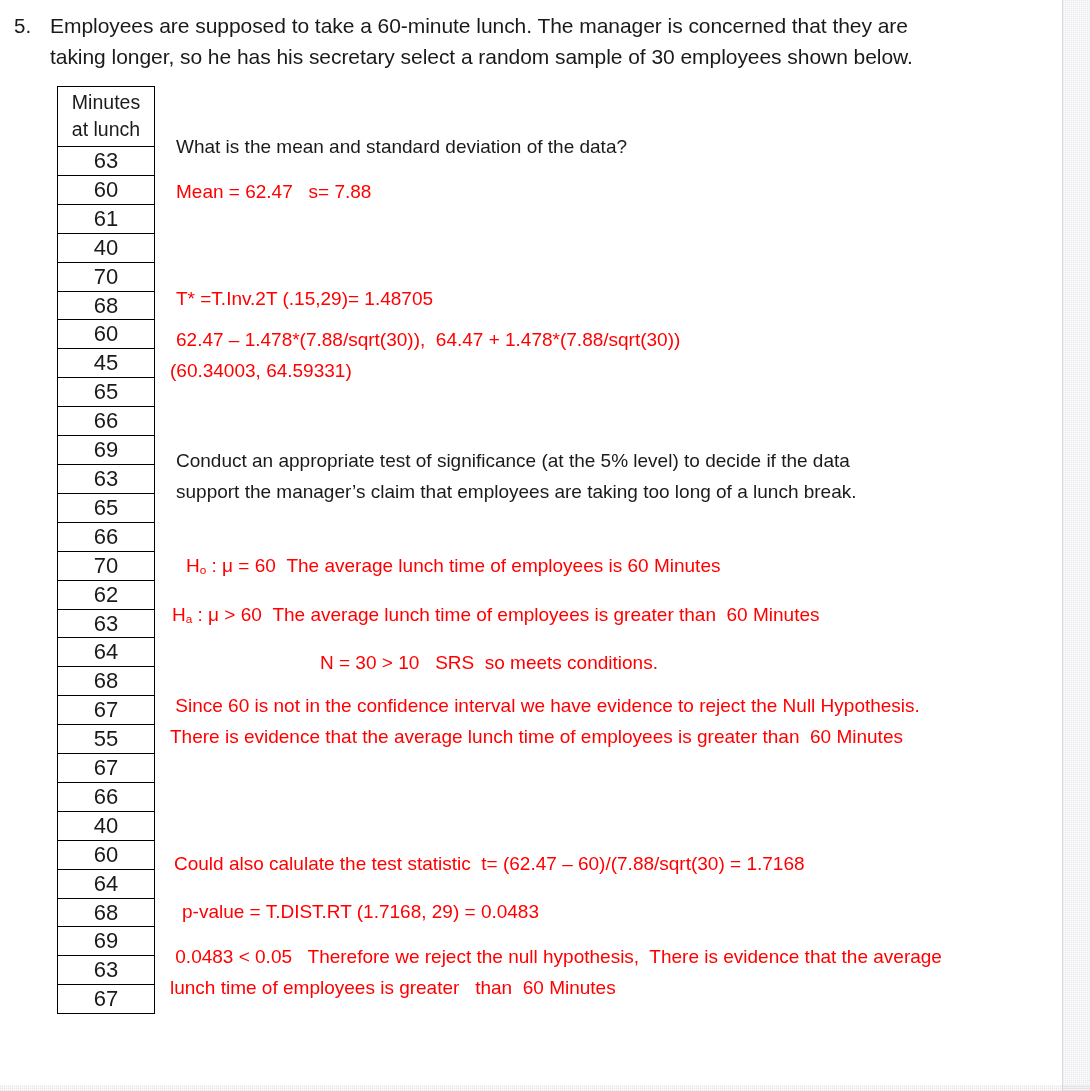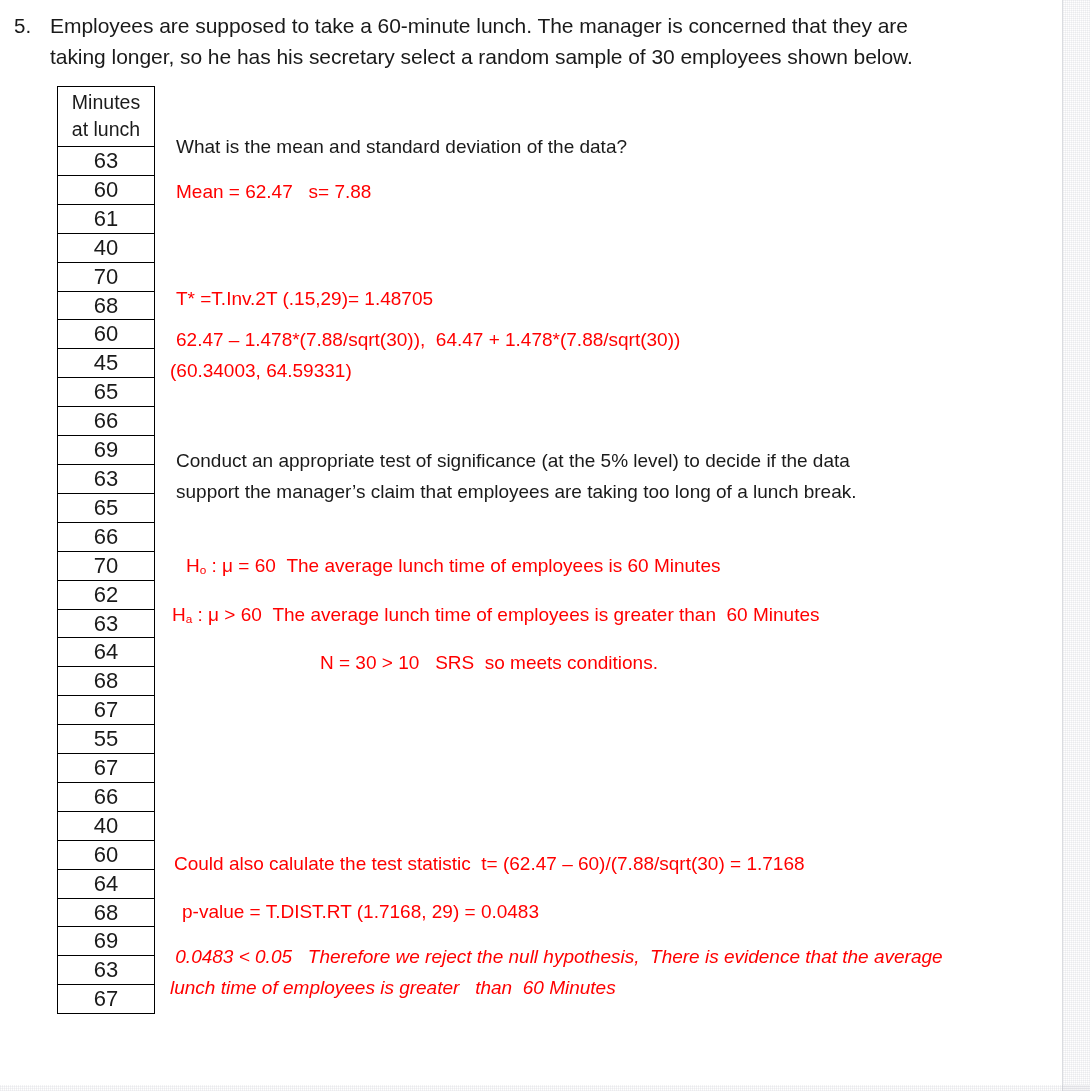--- a/index.html
+++ b/index.html
@@ -99,21 +99,21 @@
   #a-ci-tstar     { left: 176px; top: 283px; width: 772px; }
   #a-ci-formula   { left: 176px; top: 324px; width: 772px; }
   #a-ci-result    { left: 170px; top: 355px; width: 772px; }
   #q-test         { left: 176px; top: 445px; width: 740px; }
   #a-h0           { left: 186px; top: 550px; width: 790px; }
   #a-ha           { left: 172px; top: 599px; width: 790px; }
   #a-conditions   { left: 320px; top: 647px; width: 640px; }
   #a-conclusion   { left: 170px; top: 690px; width: 790px; }
   #a-teststat     { left: 174px; top: 848px; width: 790px; }
   #a-pvalue       { left: 182px; top: 896px; width: 790px; }
-  #a-final        { left: 170px; top: 941px; width: 790px; font-style: italic; }
+  #a-final        { left: 170px; top: 941px; width: 790px; }
 
   sub.hsub {
     font-size: 0.62em;
     vertical-align: baseline;
     position: relative;
     bottom: -0.18em;
   }
 
   
   #edge-right {
@@ -278,20 +278,21 @@
   <div class="ans red" id="a-ci-formula">62.47 – 1.478*(7.88/sqrt(30)),  64.47 + 1.478*(7.88/sqrt(30))</div>
   <div class="ans red" id="a-ci-result">(60.34003, 64.59331)</div>
 
   <div class="ans black" id="q-test">Conduct an appropriate test of significance (at the 5% level) to decide if the data support the manager’s claim that employees are taking too long of a lunch break.</div>
 
   <div class="ans red" id="a-h0"><span>H</span><sub class="hsub">o</sub><span> : μ = 60  The average lunch time of employees is 60 Minutes</span></div>
 
   <div class="ans red" id="a-ha"><span>H</span><sub class="hsub">a</sub><span> : μ &gt; 60  The average lunch time of employees is greater than  60 Minutes</span></div>
 
   <div class="ans red" id="a-conditions">N = 30 &gt; 10   SRS  so meets conditions.</div>
+  <div class="ans red" id="a-conclusion"> Since 60 is not in the confidence interval we have evidence to reject the Null Hypothesis.  There is evidence that the average lunch time of employees is greater than  60 Minutes</div>
   <div class="ans red" id="a-teststat">Could also calulate the test statistic  t= (62.47 – 60)/(7.88/sqrt(30) = 1.7168</div>
   <div class="ans red" id="a-pvalue">p-value = T.DIST.RT (1.7168, 29) = 0.0483</div>
   <div class="ans red" id="a-final"> 0.0483 &lt; 0.05   Therefore we reject the null hypothesis,  There is evidence that the average lunch time of employees is greater   than  60 Minutes</div>
 
   <div id="edge-right-rule"></div>
   <div id="edge-right"></div>
   <div id="edge-bottom"></div>
 
 </div>
 

